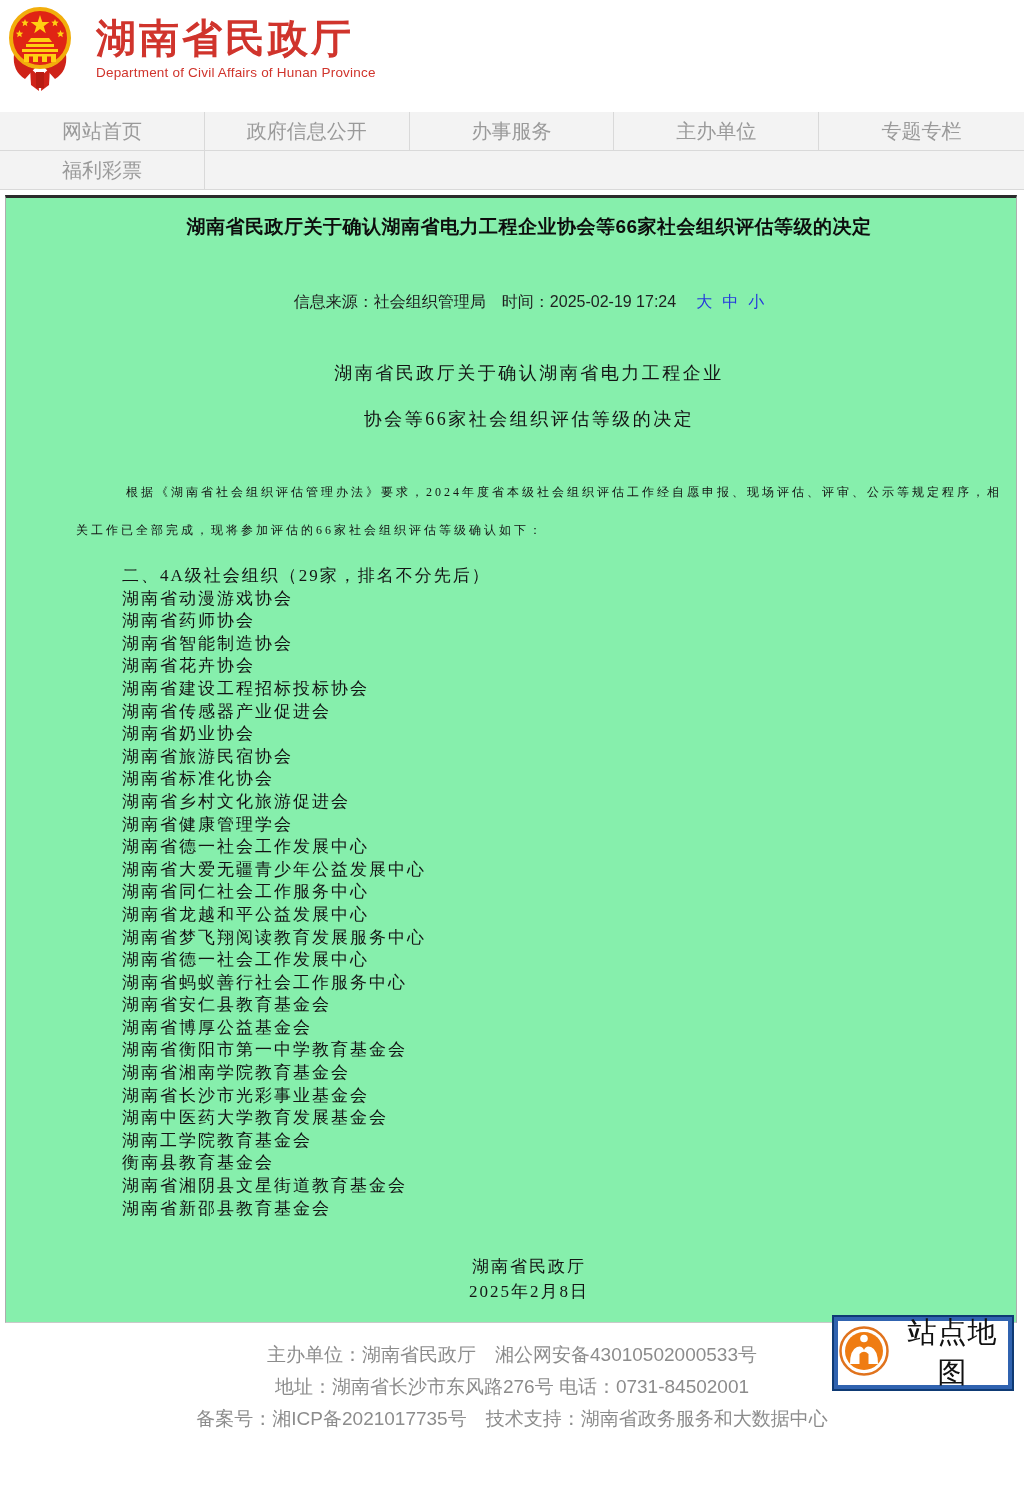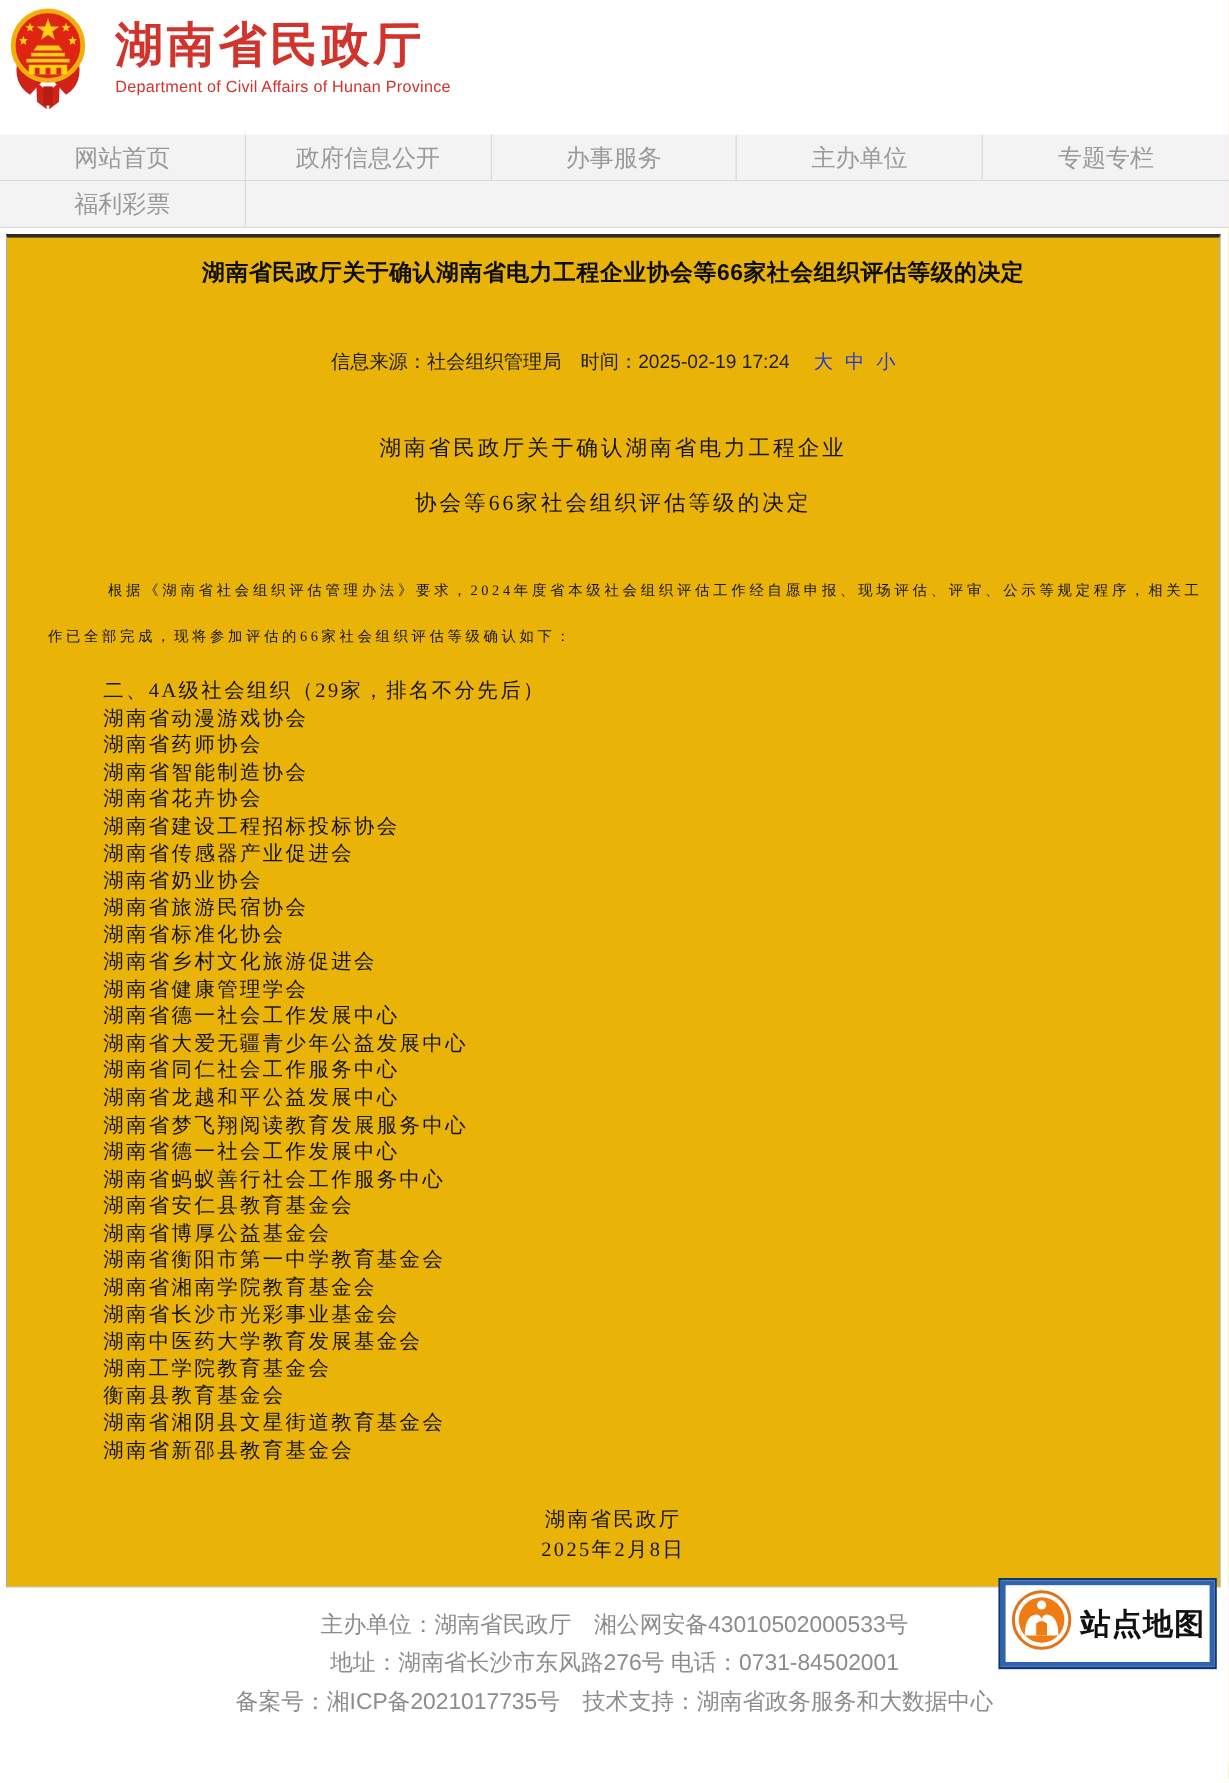--- a/index.html
+++ b/index.html
@@ -42,26 +42,27 @@
     display:flex;align-items:center;justify-content:center;
     font-size:20px;color:var(--nav-text);
     border-right:1px solid var(--nav-border);
     cursor:pointer;white-space:nowrap;
   }
   .nav-row .nav-cell:nth-child(5){border-right:none;}
 
   
   .content{
     margin:5px 7px 0 5px;
-    background:#eab308;
+    background:#86efac;
     border-top:3px solid #2b2b2b;
     border-left:1px solid #adadad;
     border-right:1px solid #adadad;
     border-bottom:1px solid #c9c9c9;
     padding-bottom:18px;
+    padding-left:36px;
   }
   .article-title{
     text-align:center;
     font-size:19px;font-weight:bold;color:#0d0d0d;
     padding:16px 40px 0 40px;letter-spacing:0.5px;
   }
   .meta{
     text-align:center;margin-top:52px;
     font-size:16px;color:#1f1f1f;
   }
@@ -100,21 +101,21 @@
   .footer-line{line-height:32px;}
   .sitemap-btn{
     position:absolute;top:-6px;right:12px;
     width:178px;height:72px;
     background:#fff;
     border:4px solid var(--btn-blue);
     box-shadow:0 0 0 2px var(--btn-blue-dark);
     display:flex;align-items:center;justify-content:center;gap:7px;
     cursor:pointer;
   }
-  .sitemap-label{font-size:25px;font-weight:bold;color:#111;letter-spacing:1px;}
+  .sitemap-label{font-size:29px;font-weight:normal;color:#111;letter-spacing:1px;}
 </style>
 </head>
 <body>
 
 <div class="header">
   <div class="emblem">
     <svg width="64" height="88" viewBox="0 0 64 88">
       <path d="M6,50 Q4,67 17,75 L27,64 Q12,62 10,47 Z" fill="#cf2318"></path>
       <path d="M58,50 Q60,67 47,75 L37,64 Q52,62 54,47 Z" fill="#cf2318"></path>
       <path d="M22,64 L30,71 L31,87 L23,81 Z" fill="#cf2318"></path>

